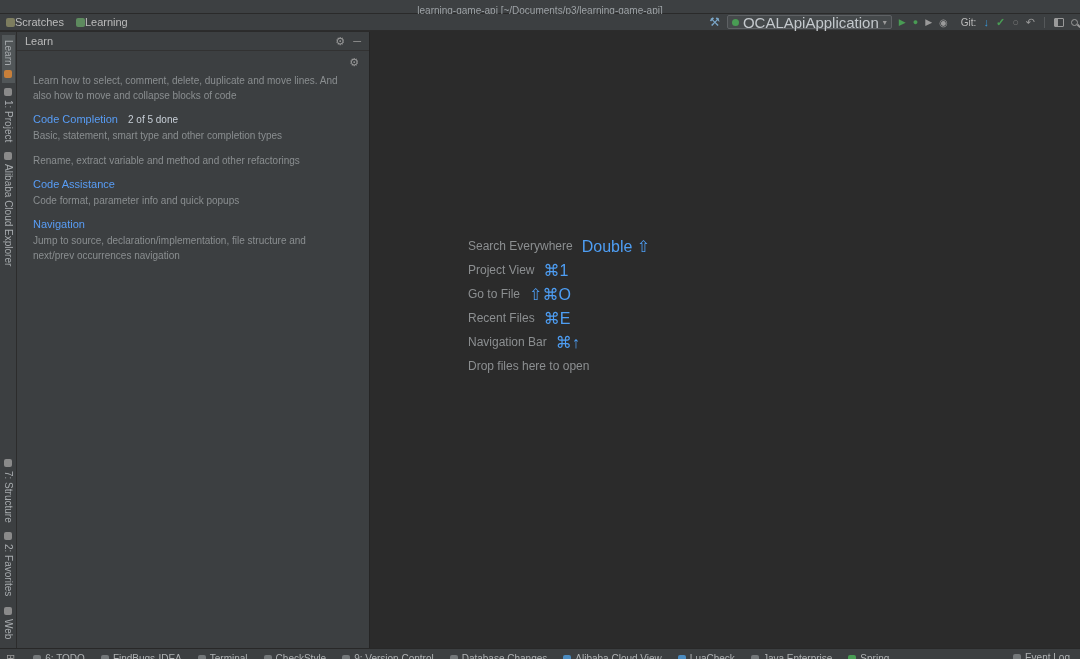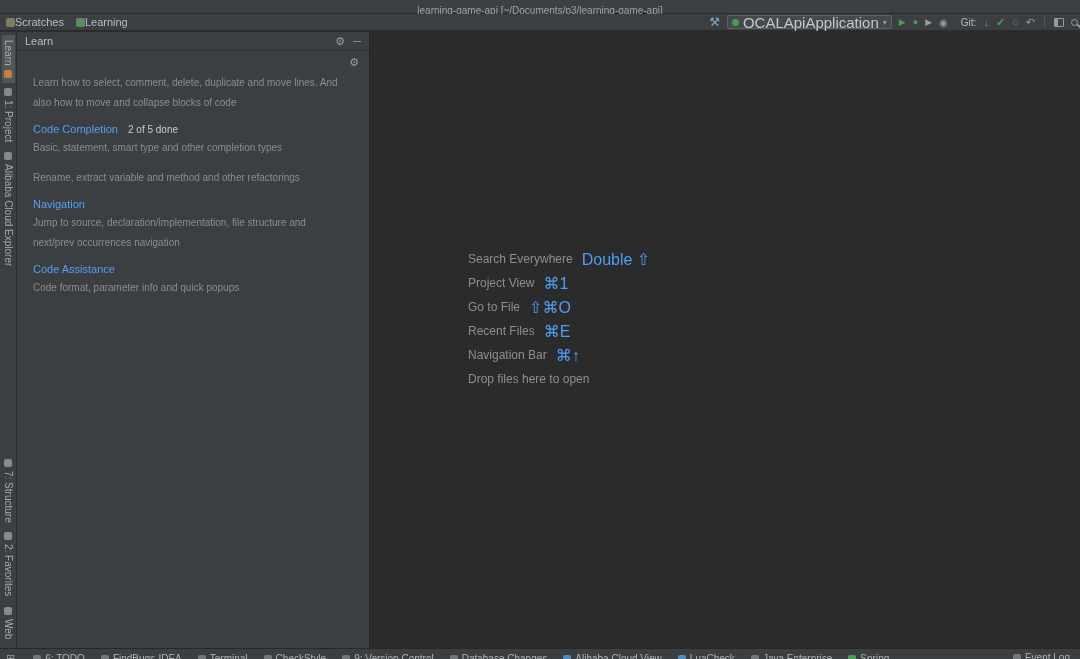--- a/index.html
+++ b/index.html
@@ -62,25 +62,25 @@
   .learn-panel { width:353px; background:#3c3f41; border-right:1px solid #252525; display:flex; flex-direction:column; }
   .panel-header { height:19px; display:flex; align-items:center; padding:0 8px; border-bottom:1px solid #323232; }
   .panel-header .ptitle { font-size:11px; color:#bbbbbb; flex:1; }
   .phicon { font-size:11px; color:#9a9a9a; margin-left:8px; cursor:default; }
   .panel-toolbar { height:22px; display:flex; justify-content:flex-end; align-items:center; padding:0 10px; }
   .learn-items { padding:0 14px 0 16px; overflow:hidden; }
   .learn-item { margin-bottom:10px; }
   .learn-title-row { display:flex; align-items:baseline; margin-bottom:3px; }
   .learn-title { font-size:11px; color:#589df6; cursor:pointer; }
   .learn-progress { font-size:10px; color:#c7ced6; margin-left:10px; }
-  .learn-desc { font-size:10px; color:#8a8e90; line-height:20px; max-width:308px; }
+  .learn-desc { font-size:10px; color:#8a8e90; line-height:15px; max-width:308px; }
 
   
   .editor { flex:1; background:#2b2b2b; position:relative; }
-  .shortcuts { position:absolute; left:98px; top:215px; }
+  .shortcuts { position:absolute; left:98px; top:202px; }
   .shortcut-row { height:24px; display:flex; align-items:center; gap:9px; }
   .sc-label { font-size:12px; color:#8c8f91; }
   .sc-keys { font-size:16px; color:#4e9ef4; }
 
   
   .statusbar { position:absolute; top:648px; left:0; right:0; height:20px; background:#3c3f41;
                border-top:1px solid #282828; display:flex; justify-content:space-between;
                align-items:flex-start; padding:3px 10px 0 6px; }
   .sb-left, .sb-right { display:flex; align-items:center; gap:16px; }
   .sb-item { display:flex; align-items:center; gap:4px; font-size:10px; color:#b0b3b5; white-space:nowrap; }
@@ -185,34 +185,34 @@
         </div>
         <div class="learn-desc">Basic, statement, smart type and other completion types</div>
       </div>
 
       <div class="learn-item">
         <div class="learn-desc">Rename, extract variable and method and other refactorings</div>
       </div>
 
       <div class="learn-item">
         <div class="learn-title-row">
+          <span class="learn-title">Code Assistance</span>
+          <span class="learn-progress"></span>
+        </div>
+        <div class="learn-desc">Code format, parameter info and quick popups</div>
+      </div>
+
+      <div class="learn-item">
+        <div class="learn-title-row">
           <span class="learn-title">Navigation</span>
           <span class="learn-progress"></span>
         </div>
         <div class="learn-desc">Jump to source, declaration/implementation, file structure and next/prev occurrences navigation</div>
       </div>
 
-      <div class="learn-item">
-        <div class="learn-title-row">
-          <span class="learn-title">Code Assistance</span>
-          <span class="learn-progress"></span>
-        </div>
-        <div class="learn-desc">Code format, parameter info and quick popups</div>
-      </div>
-
     </div>
   </div>
 
   <div class="editor">
     <div class="shortcuts">
       <div class="shortcut-row">
         <span class="sc-label">Search Everywhere</span>
         <span class="sc-keys">Double ⇧</span>
       </div>
       <div class="shortcut-row">

